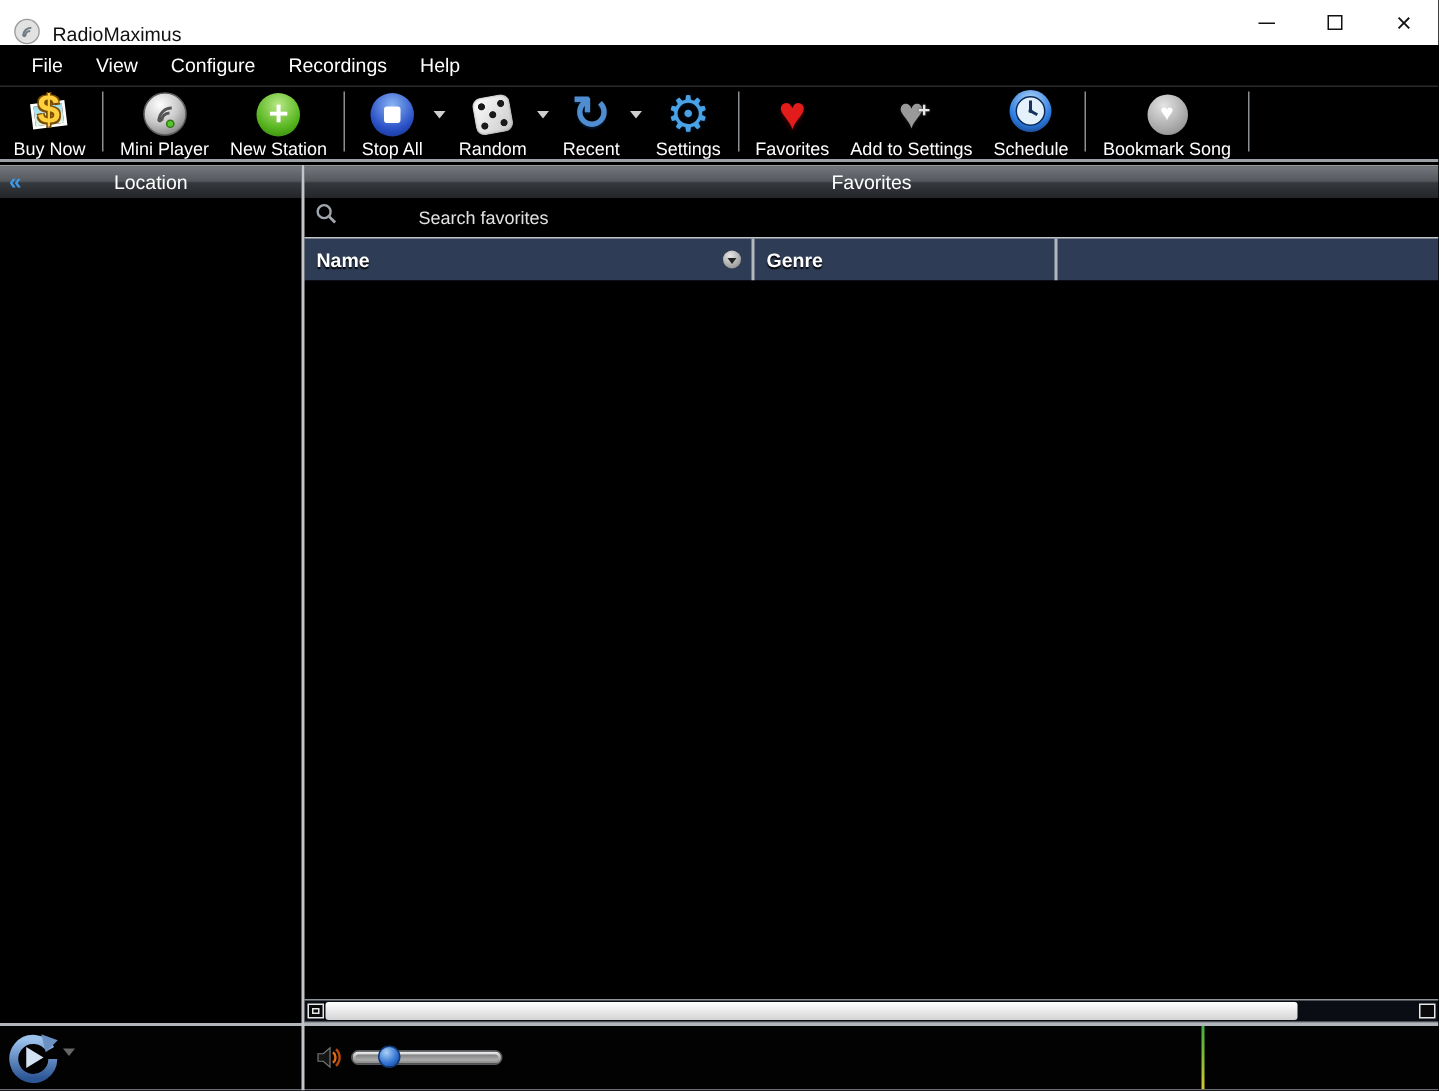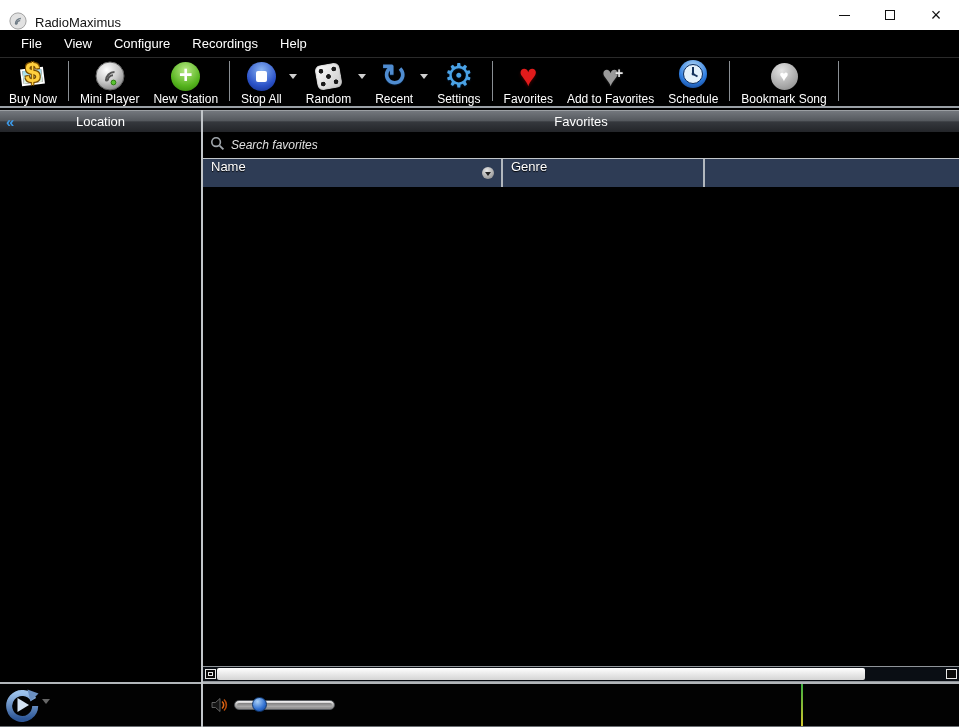--- a/index.html
+++ b/index.html
@@ -97,27 +97,27 @@
 
   .right-panel { position: absolute; left: 203px; right: 0; top: 0; bottom: 0; background: #000; }
   .hamburger { position: absolute; left: 9px; top: 4px; width: 16px; cursor: pointer; z-index: 2; }
   .hamburger .bar { height: 3px; background: #3d9ae8; border-radius: 1px; margin-bottom: 2px; }
 
   .search-row { position: absolute; top: 22px; left: 0; right: 0; height: 26px; background: #000; }
   .search-field { position: absolute; top: 0; height: 26px; display: flex; align-items: center; gap: 6px; }
   .search-fav { left: 7px; }
   .search-dir { left: 206px; }
   .search-input { background: transparent; border: none; outline: none; color: #e5e5e5;
-    font-style: italic; font-size: 12px; font-family: "Liberation Sans", sans-serif; width: 150px; }
+    font-size: 12px; font-family: "Liberation Sans", sans-serif; width: 150px; margin-left: 48px; }
   .search-input::placeholder { color: #e0e0e0; opacity: 1; }
 
   .table-header { position: absolute; top: 48px; left: 0; right: 0; height: 29px;
     background: #2e3c55; border-top: 1px solid #c2c6ca; }
-  .th-col { position: absolute; top: 0; height: 100%; display: flex; align-items: flex-start;
-    padding-left: 8px; color: #fff; font-size: 13px; font-weight: normal;
+  .th-col { position: absolute; top: 0; height: 100%; display: flex; align-items: center;
+    padding-left: 8px; color: #fff; font-size: 13px; font-weight: bold;
     border-right: 2px solid #b2b8be; text-shadow: 0 1px 1px #000; cursor: pointer; }
   .th-name { left: 0; width: 300px; }
   .th-genre { left: 300px; width: 202px; }
   .th-location { left: 502px; width: 245px; }
   .th-sliver { left: 747px; right: 0; border-right: none; padding-left: 0; }
   .sort-badge { position: absolute; right: 7px; top: 50%; transform: translateY(-50%);
     width: 12px; height: 12px; border-radius: 50%;
     background: radial-gradient(circle at 40% 30%, #e8e8e8, #9a9a9a 75%);
     display: flex; align-items: center; justify-content: center; cursor: pointer; }
   .sort-badge .tri { width: 0; height: 0; border-left: 3px solid transparent;
@@ -285,21 +285,21 @@
     <div class="tb-icon">
         <span class="ic-heart-red">♥</span>
       </div>
     <div class="tb-label">Favorites</div>
   </div>
 
   <div class="tb-item">
     <div class="tb-icon">
         <span class="ic-heart-gray"><span>♥</span><span class="plus-badge">+</span></span>
       </div>
-    <div class="tb-label">Add to Favorites</div>
+    <div class="tb-label">Add to Settings</div>
   </div>
 
   <div class="tb-item">
     <div class="tb-icon">
         <span>
       <svg width="30" height="30" viewBox="0 0 30 30">
         <defs>
           <radialGradient id="clg" cx="50%" cy="28%" r="80%">
             <stop offset="0%" stop-color="#bfe0f8"></stop>
                 <stop offset="65%" stop-color="#2e7de0"></stop>

